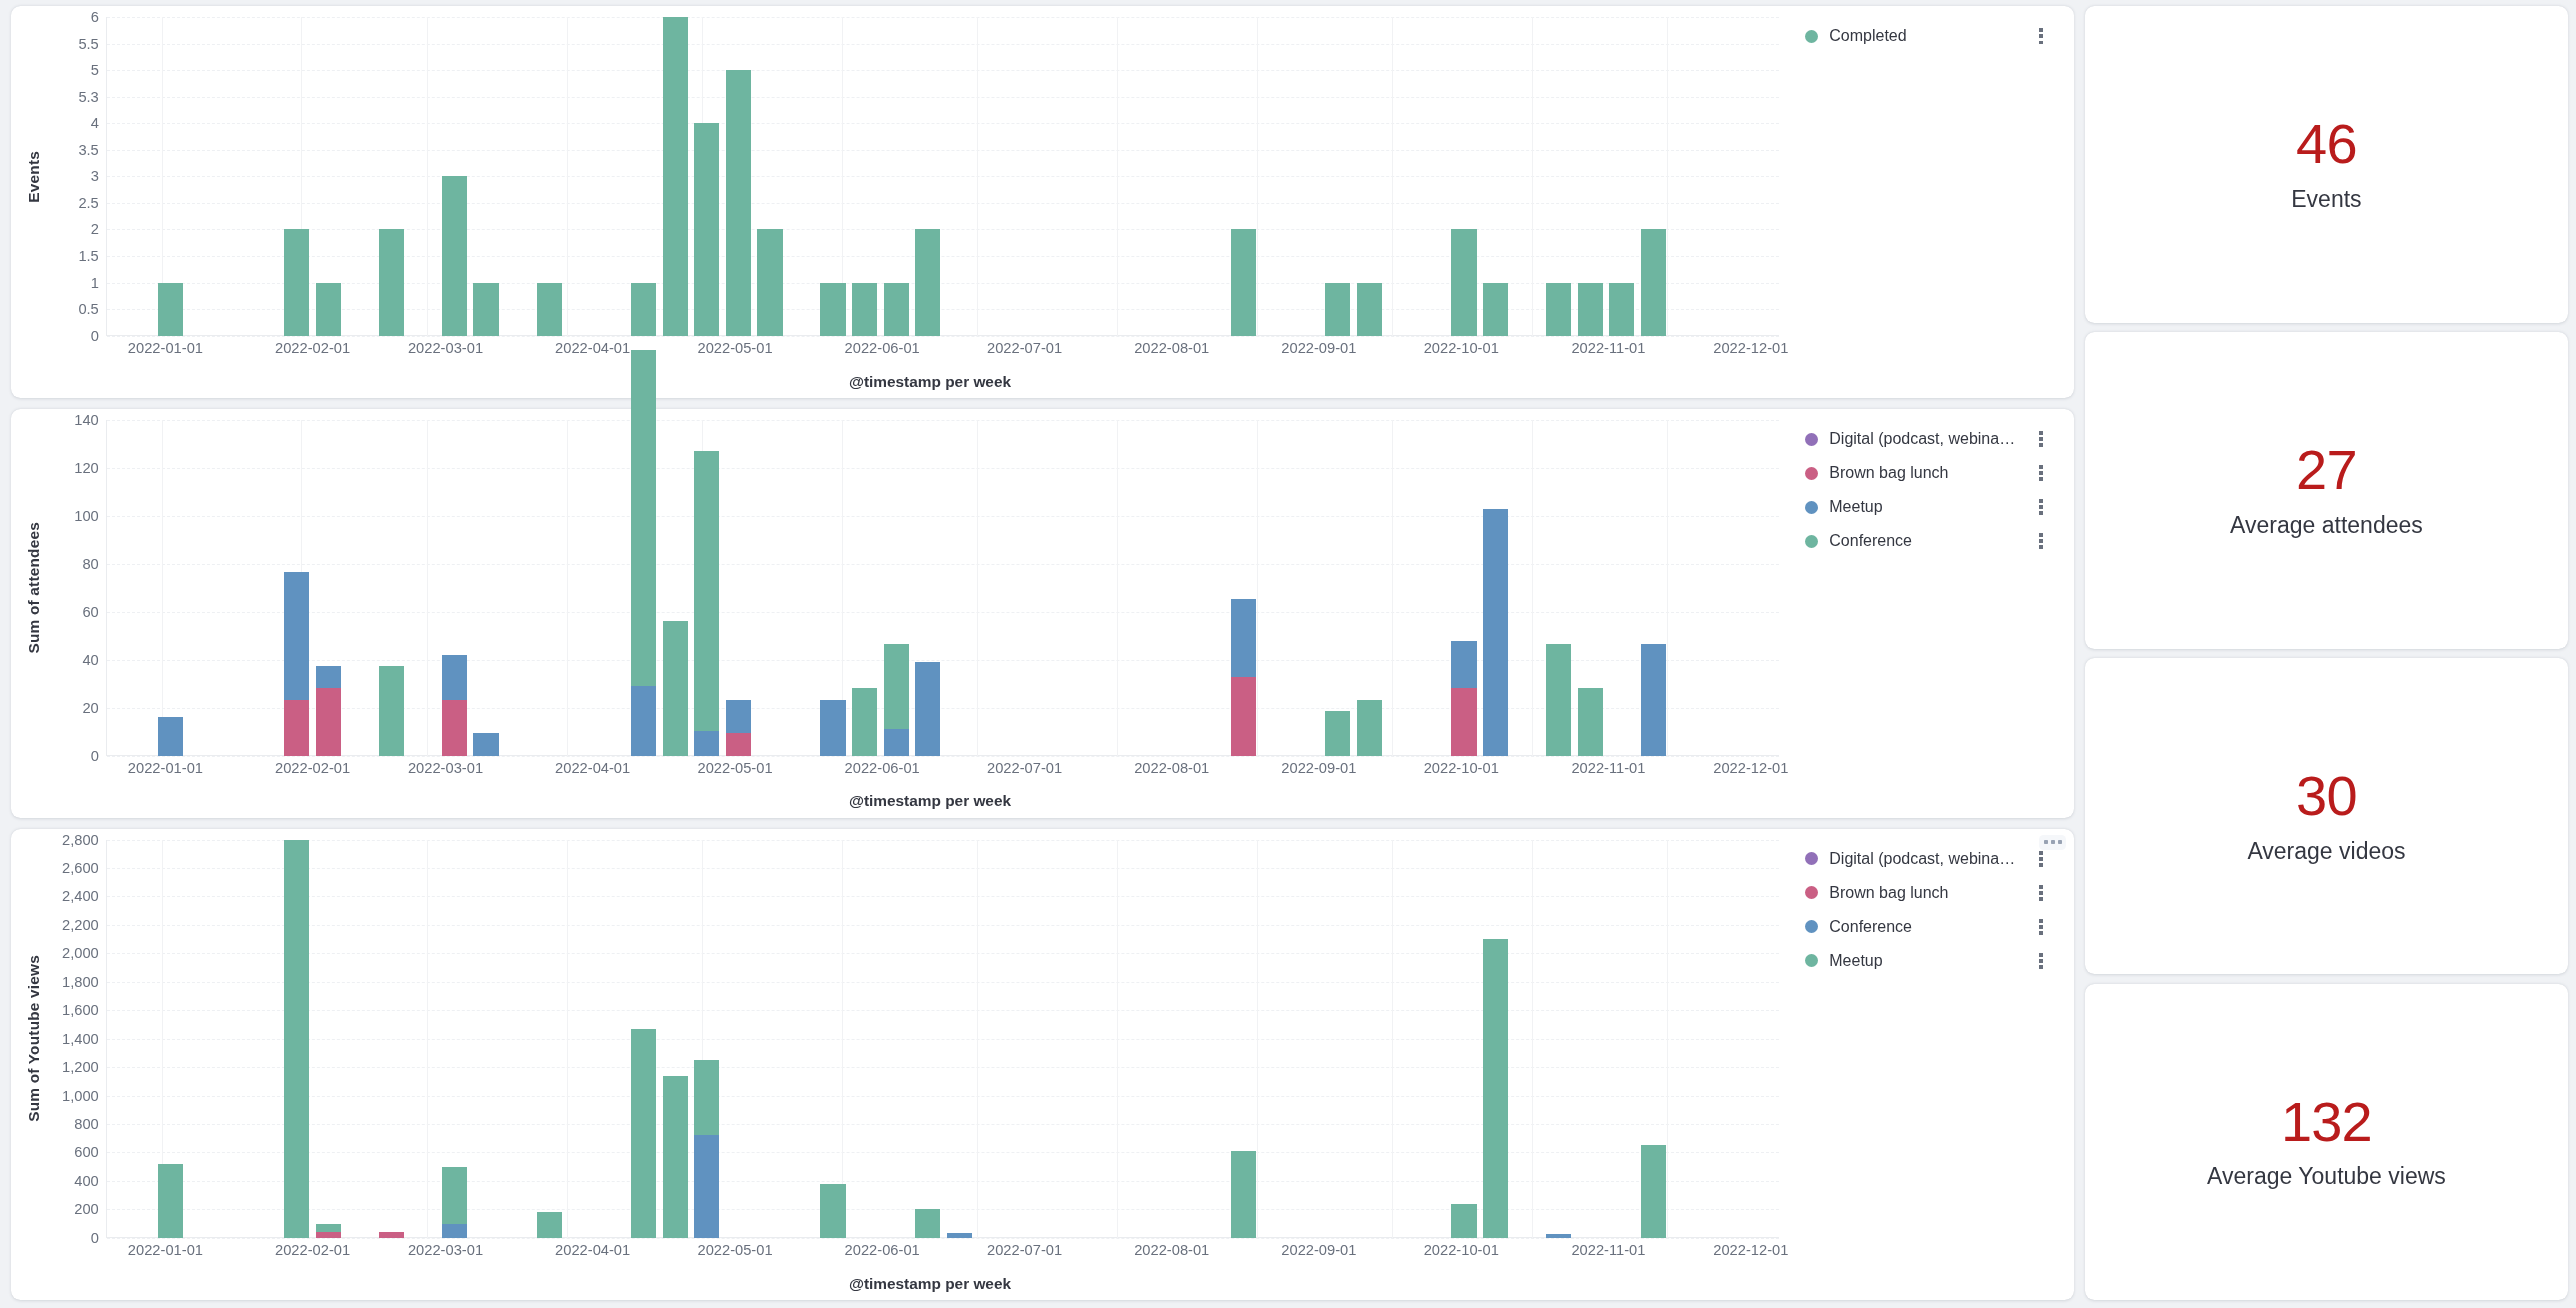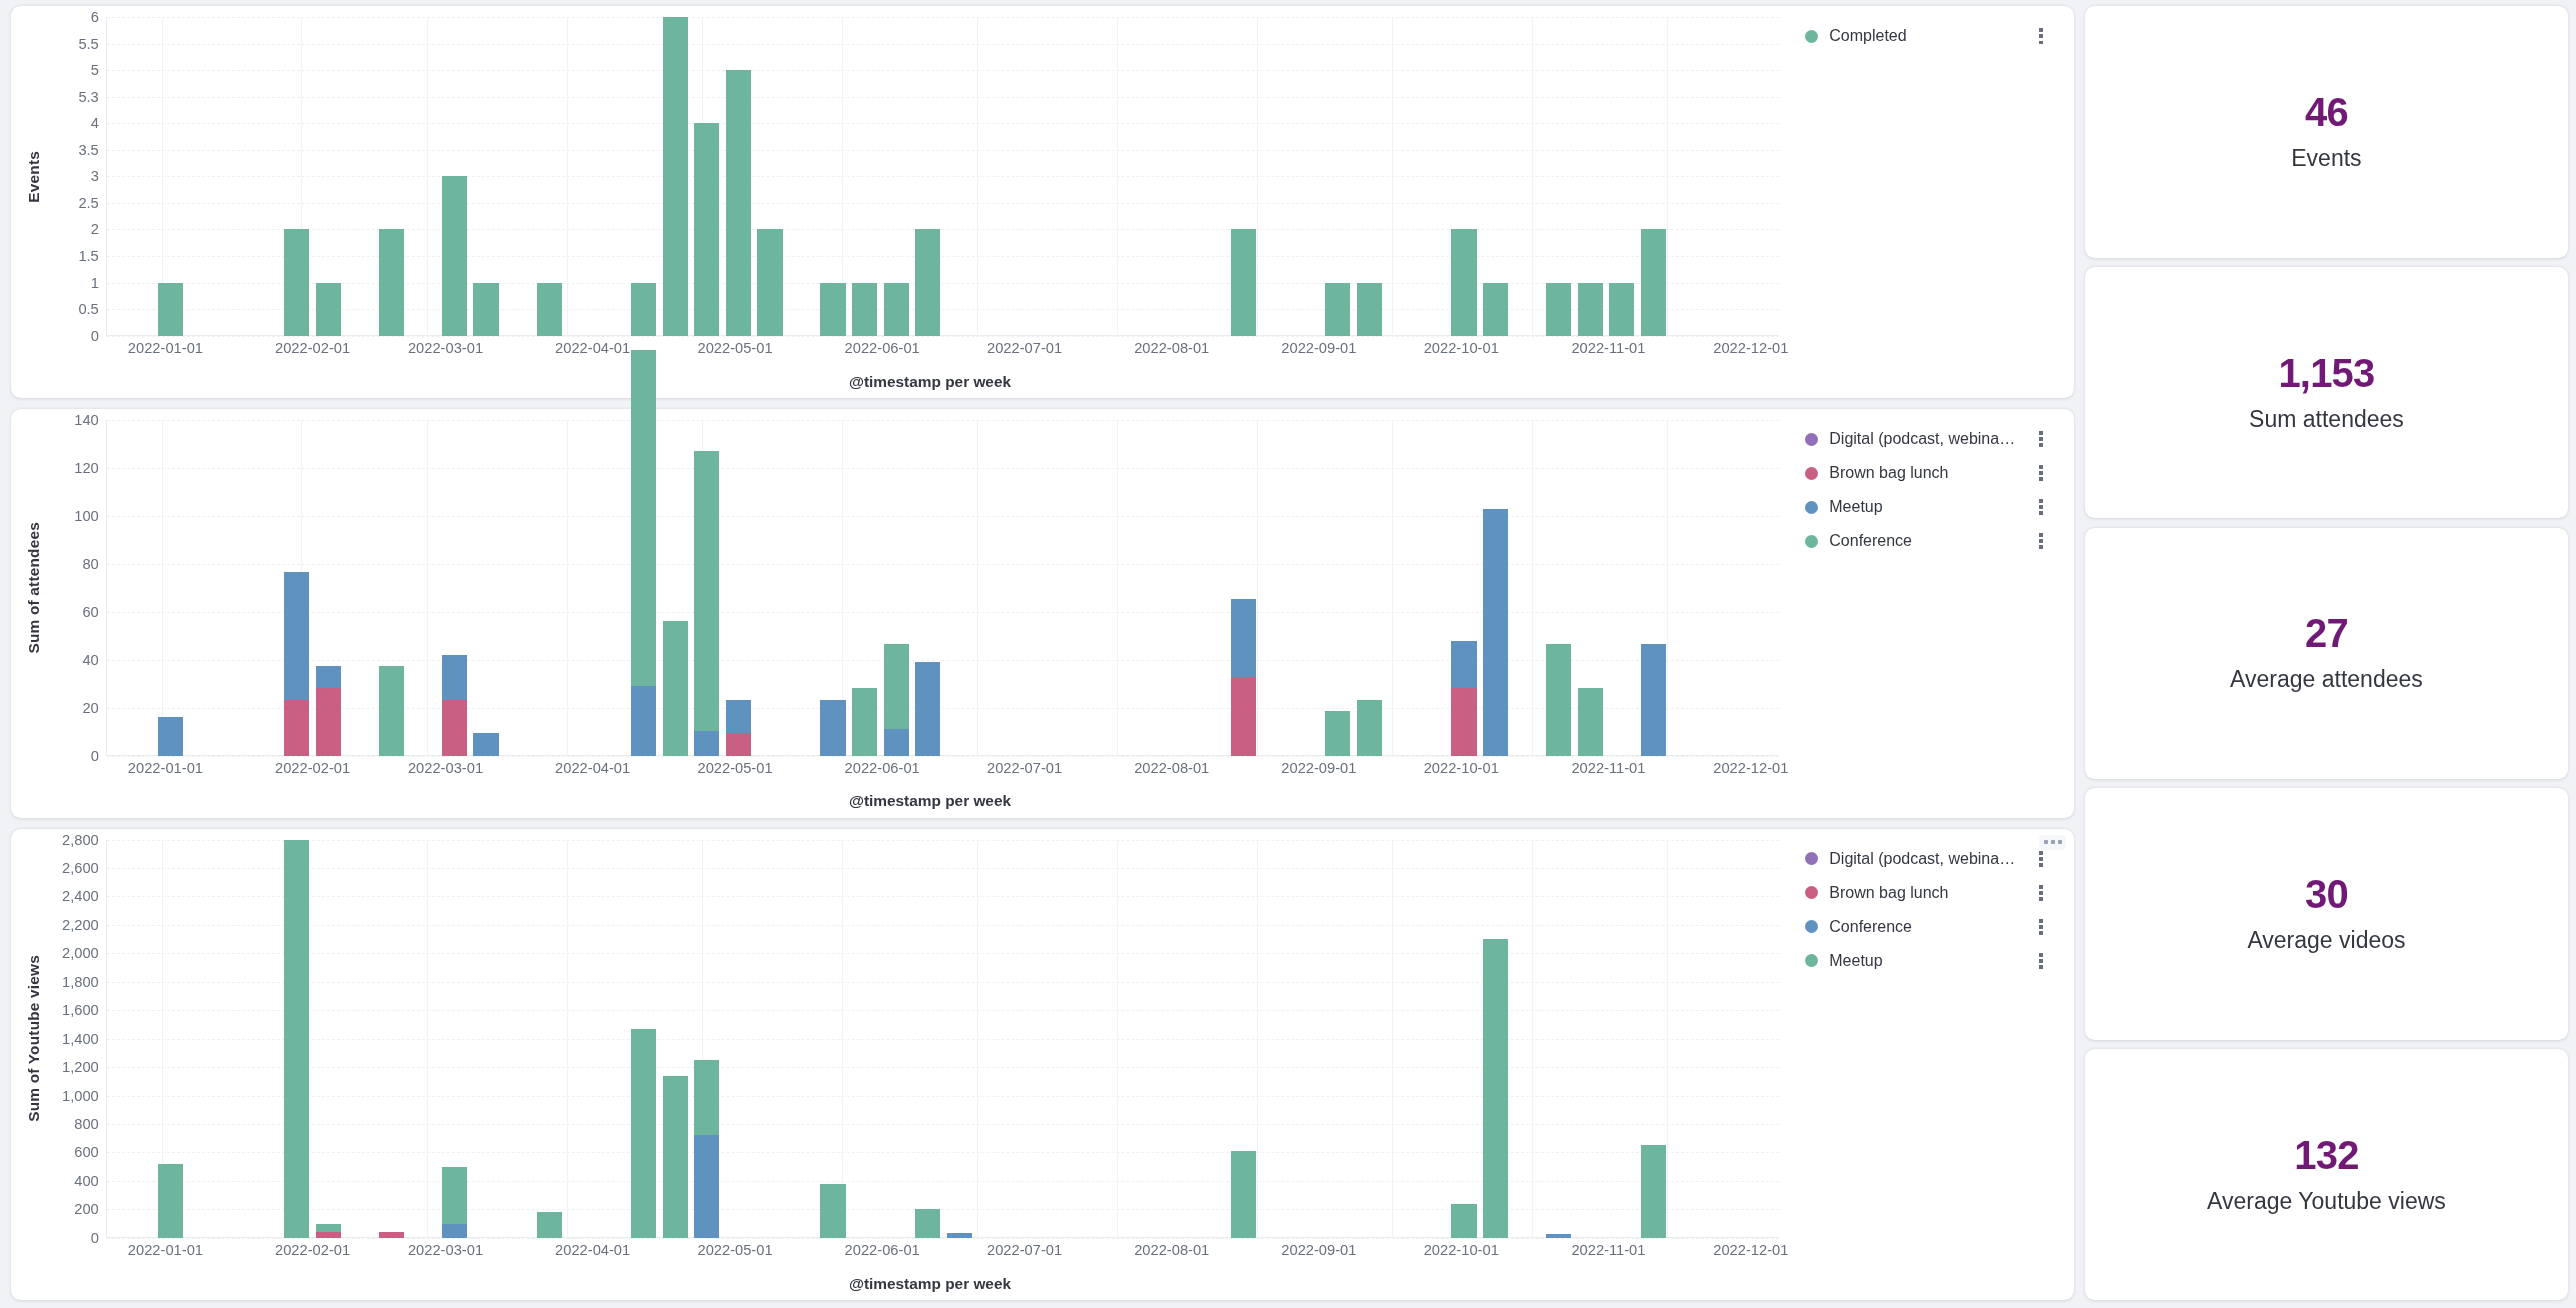--- a/index.html
+++ b/index.html
@@ -177,23 +177,23 @@
     background: #fff;
     border-radius: 9.3px;
     box-shadow: 0 0.8px 3.1px rgba(22,35,59,0.13), 0 0 0.8px rgba(22,35,59,0.10);
     display: flex;
     flex-direction: column;
     align-items: center;
     justify-content: center;
     padding: 10.8px 14px;
   }
   .metric-value {
-    font-size: 40px;
-    font-weight: bold;
-    color: #701a75;
+    font-size: 56px;
+    font-weight: normal;
+    color: #b91c1c;
     line-height: 1.05;
     letter-spacing: -0.8px;
   }
   .metric-label {
     margin-top: 10.8px;
     font-size: 23px;
     color: #343741;
     text-align: center;
     line-height: 1.25;
   }
@@ -706,24 +706,20 @@
     </div>
 
   </div>
 
   <div class="right-col" id="metrics">
       <div class="metric">
         <div class="metric-value">46</div>
         <div class="metric-label">Events</div>
       </div>
       <div class="metric">
-        <div class="metric-value">1,153</div>
-        <div class="metric-label">Sum attendees</div>
-      </div>
-      <div class="metric">
         <div class="metric-value">27</div>
         <div class="metric-label">Average attendees</div>
       </div>
       <div class="metric">
         <div class="metric-value">30</div>
         <div class="metric-label">Average videos</div>
       </div>
       <div class="metric">
         <div class="metric-value">132</div>
         <div class="metric-label">Average Youtube views</div>

